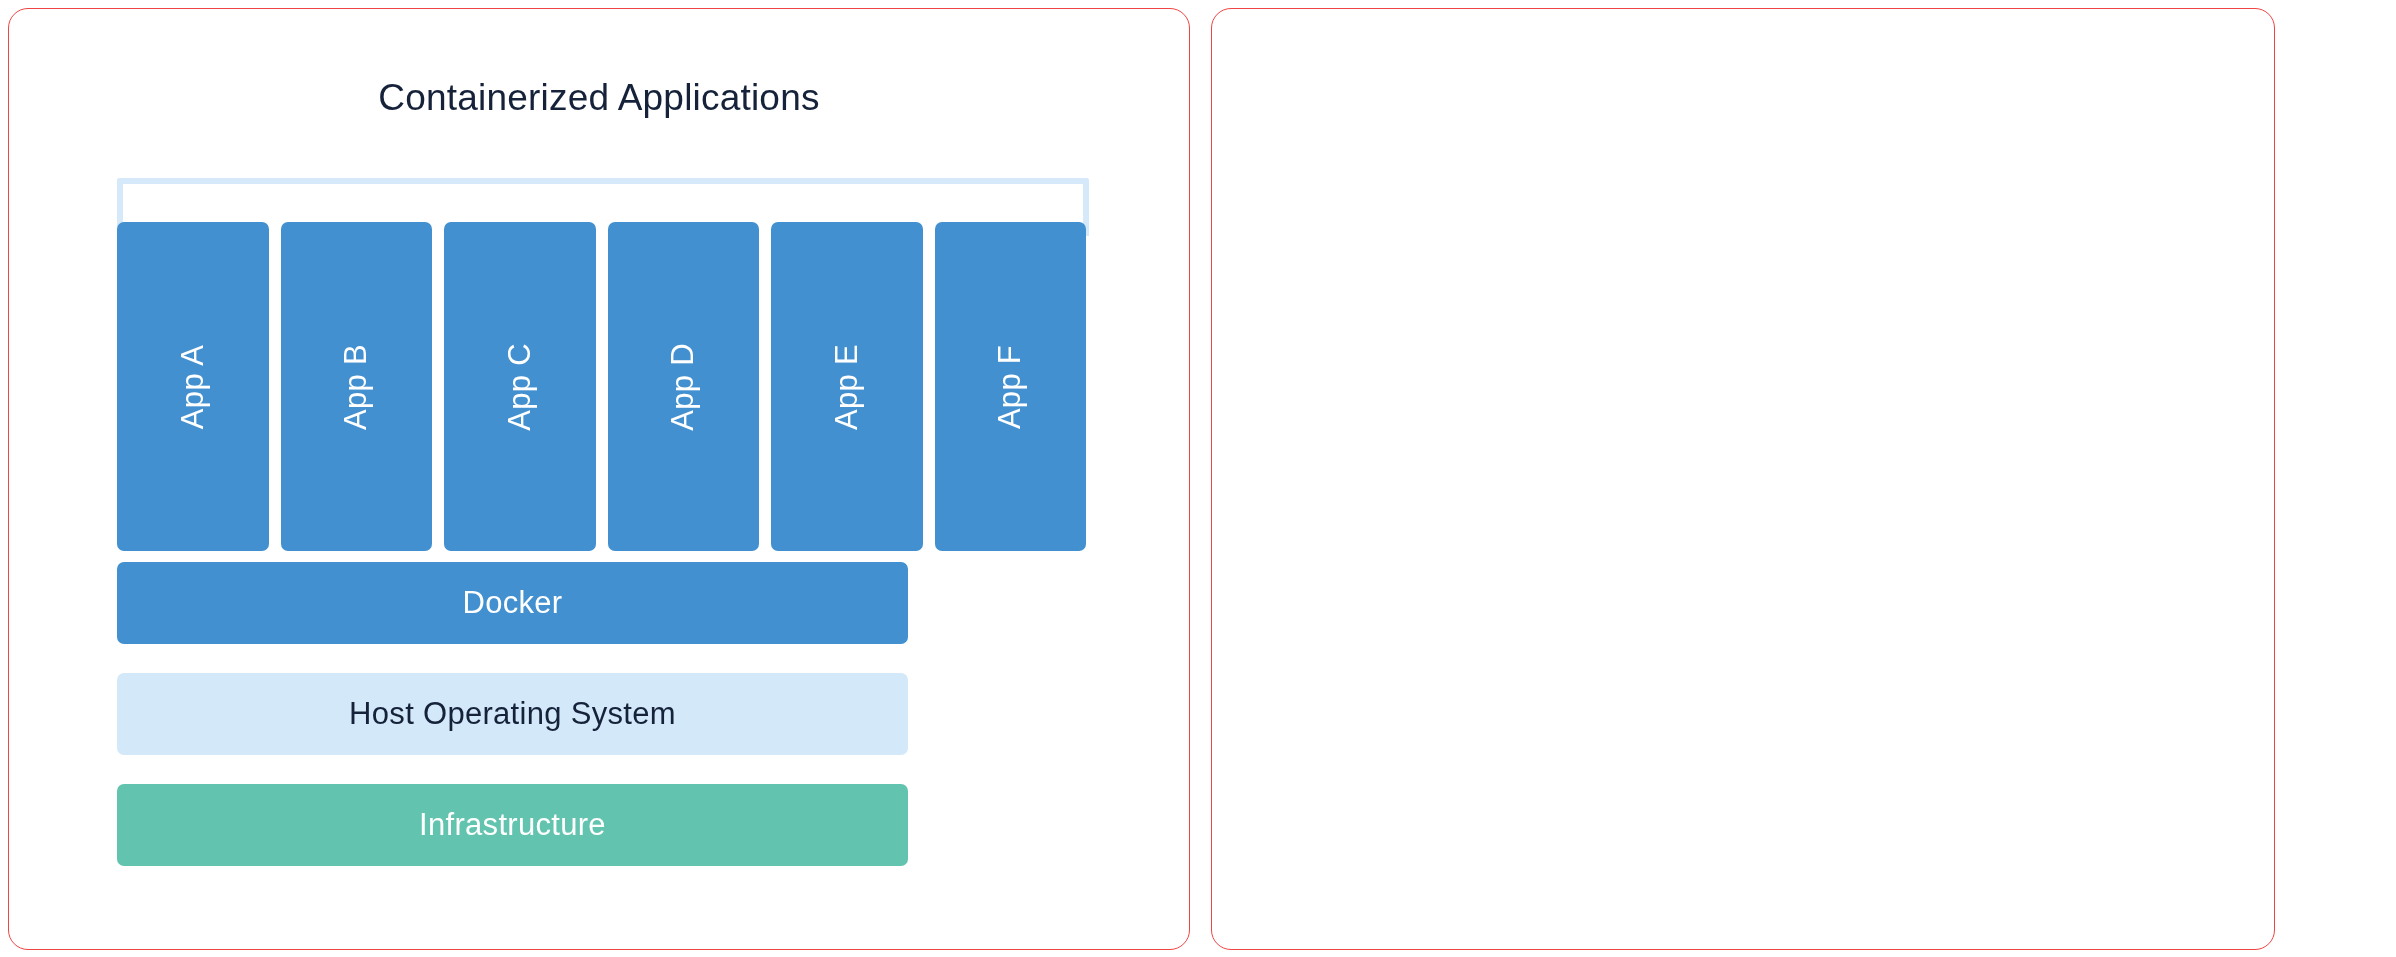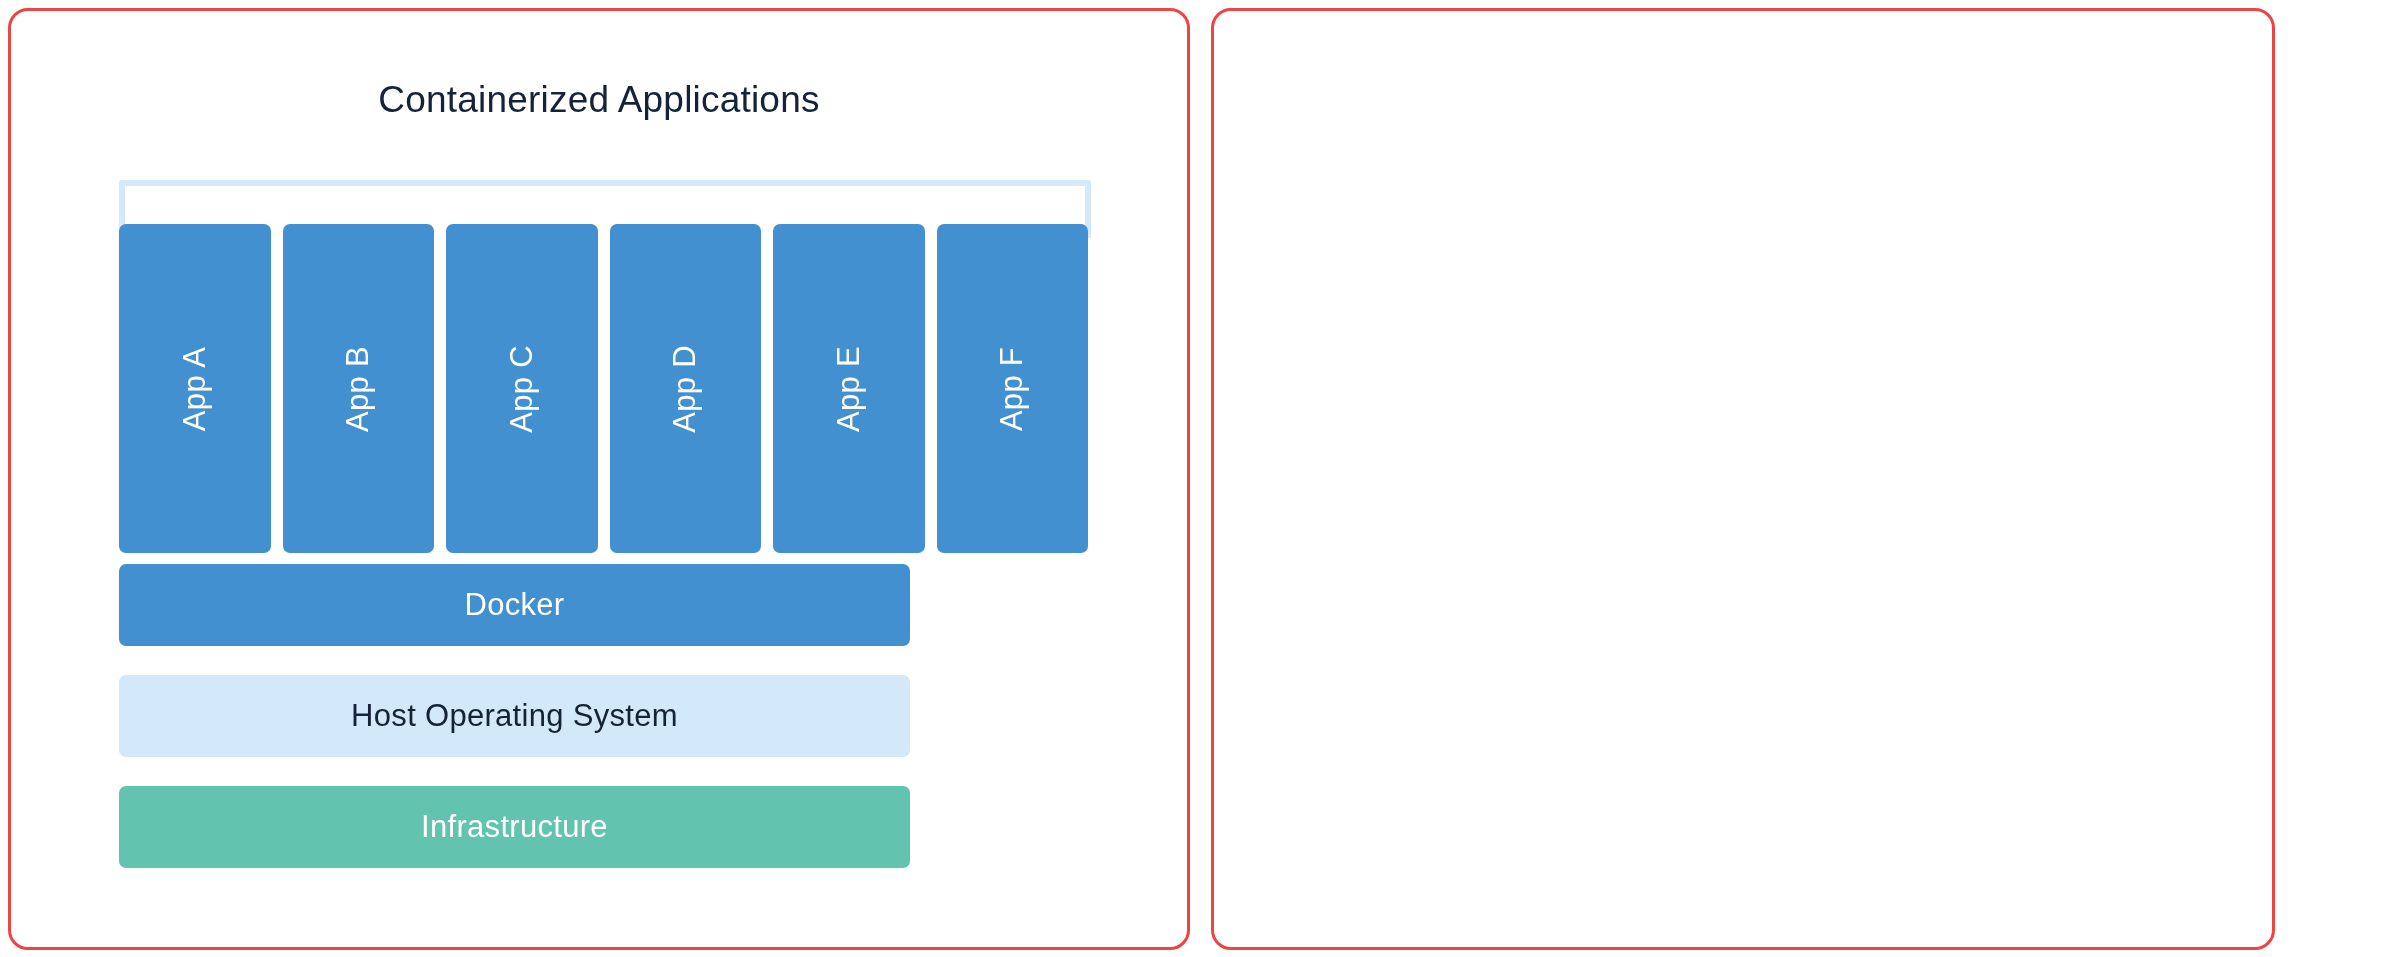--- a/index.html
+++ b/index.html
@@ -17,21 +17,21 @@
   #stage {
     position: relative;
     width: 2396px;
     height: 957px;
   }
 
   
   .panel {
     position: absolute;
     box-sizing: border-box;
-    border: 3px solid #ef4444;
+    border: 1px solid #ef4444;
     border-radius: 20px;
     background: #ffffff;
   }
   #panel-containers {
     left: 8px;
     top: 8px;
     width: 1182px;
     height: 942px;
   }
   #panel-vms {

